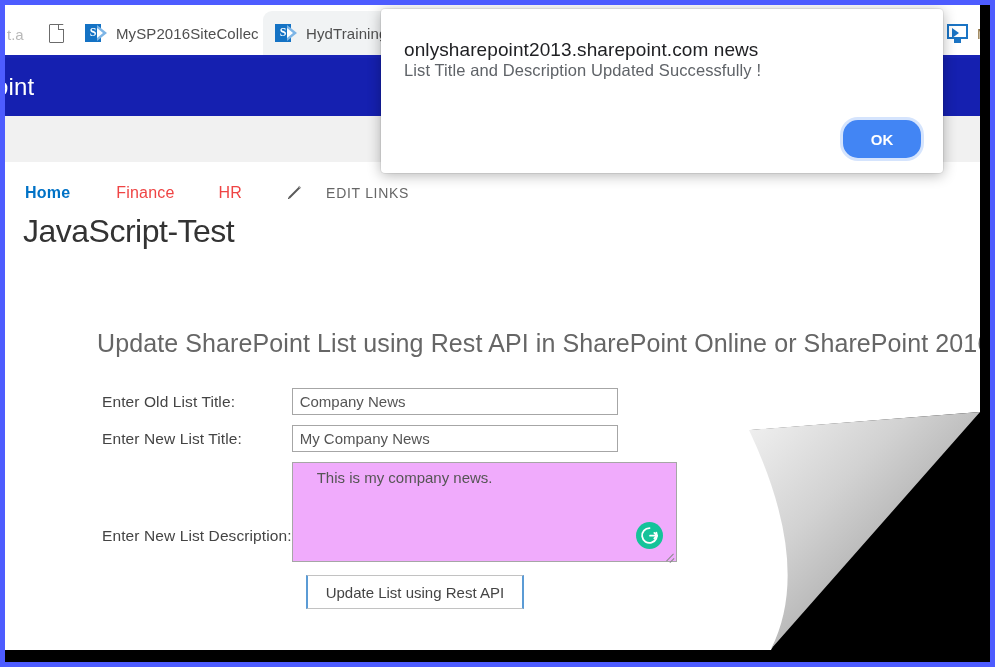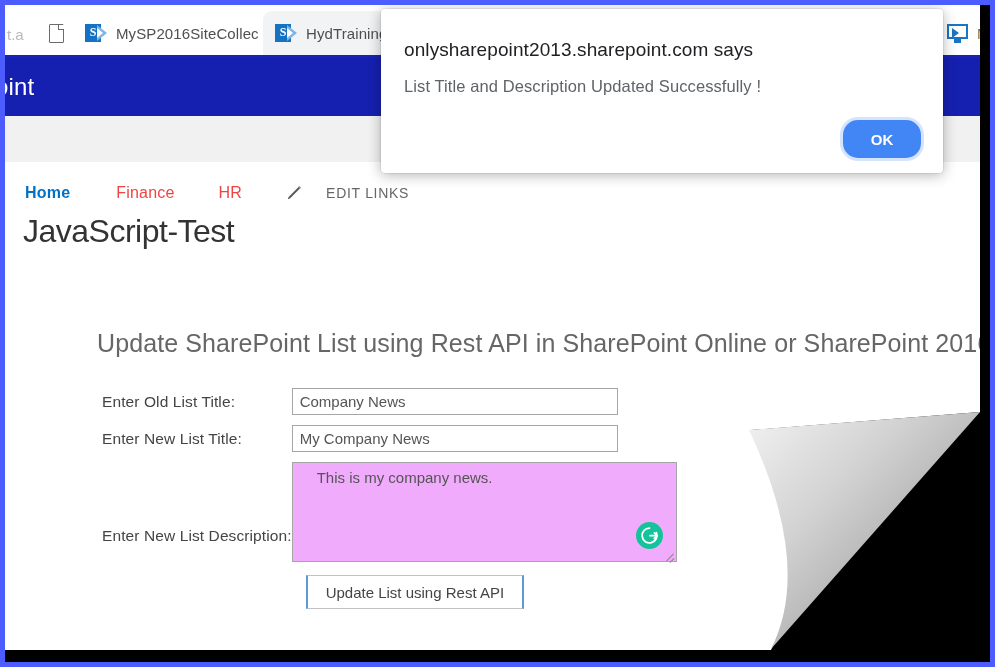--- a/index.html
+++ b/index.html
@@ -355,21 +355,21 @@
   #dialog-origin {
     position: absolute;
     left: 23px; top: 30px;
     font-size: 19px;
     color: #202124;
     letter-spacing: 0.1px;
     white-space: nowrap;
   }
   #dialog-message {
     position: absolute;
-    left: 23px; top: 68px;
+    left: 23px; top: 52px;
     font-size: 16.5px;
     color: #5f6368;
     letter-spacing: 0.1px;
     white-space: nowrap;
   }
   #dialog-ok-button {
     position: absolute;
     right: 22px;
     bottom: 15px;
     width: 78px;
@@ -508,18 +508,18 @@
       </defs>
 
       <path d="M285 24 L285 262 L76 262 Q120 180 56 42 Z" fill="#000000"></path>
 
       <path d="M54 42 Q118 178 76 261 L285 24 Z" fill="url(#curlGrad)"></path>
     </svg>
 
   </div>
 
   <div id="js-alert-dialog">
-    <div id="dialog-origin">onlysharepoint2013.sharepoint.com says</div>
+    <div id="dialog-origin">onlysharepoint2013.sharepoint.com news</div>
     <div id="dialog-message">List Title and Description Updated Successfully !</div>
     <button id="dialog-ok-button">OK</button>
   </div>
 
 </div>
 
 </body></html>

